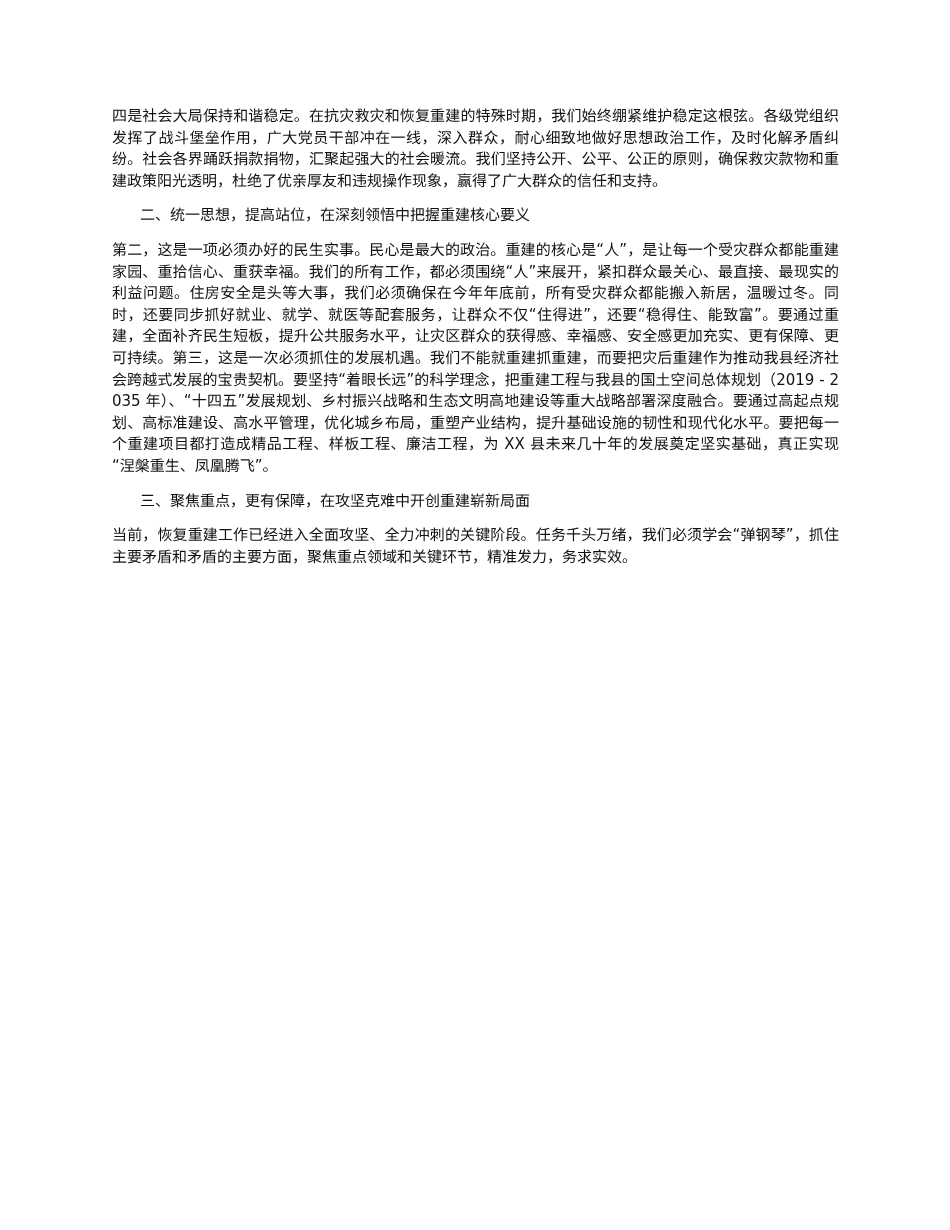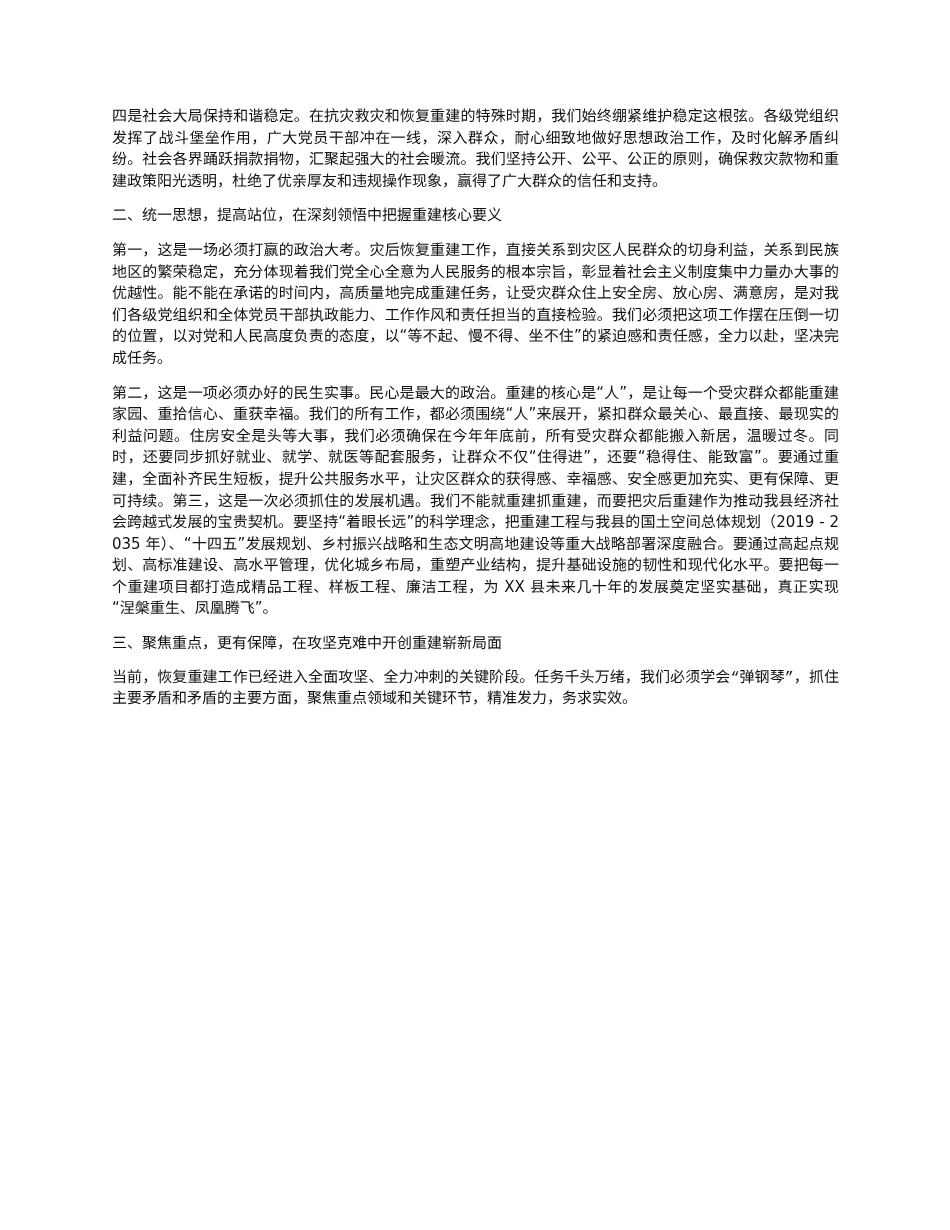--- a/index.html
+++ b/index.html
@@ -42,39 +42,38 @@
   .heading {
     margin: 0 0 13px 0;
     font-size: 15px;
     line-height: 21.6px;
     text-align: left;
     color: #111111;
     letter-spacing: 0px;
   }
   .para:last-child, .heading:last-child {
     margin-bottom: 15px;
-    font-family: Liberation Mono, monospace;
   }
   .spacer-before {
     margin-top: 9px;
+    margin-left: 28px;
   }
 </style>
 </head>
 <body>
 
 <div class="page">
   <div class="doc-body">
 
     <p class="para">四是社会大局保持和谐稳定。在抗灾救灾和恢复重建的特殊时期，我们始终绷紧维护稳定这根弦。各级党组织发挥了战斗堡垒作用，广大党员干部冲在一线，深入群众，耐心细致地做好思想政治工作，及时化解矛盾纠纷。社会各界踊跃捐款捐物，汇聚起强大的社会暖流。我们坚持公开、公平、公正的原则，确保救灾款物和重建政策阳光透明，杜绝了优亲厚友和违规操作现象，赢得了广大群众的信任和支持。</p>
 
 
     <p class="heading spacer-before">二、统一思想，提高站位，在深刻领悟中把握重建核心要义</p>
 
 
-    <p class="para">第一，这是一场必须打赢的政治大考。灾后恢复重建工作，直接关系到灾区人民群众的切身利益，关系到民族地区的繁荣稳定，充分体现着我们党全心全意为人民服务的根本宗旨，彰显着社会主义制度集中力量办大事的优越性。能不能在承诺的时间内，高质量地完成重建任务，让受灾群众住上安全房、放心房、满意房，是对我们各级党组织和全体党员干部执政能力、工作作风和责任担当的直接检验。我们必须把这项工作摆在压倒一切的位置，以对党和人民高度负责的态度，以“等不起、慢不得、坐不住”的紧迫感和责任感，全力以赴，坚决完成任务。</p>
 
     <p class="para">第二，这是一项必须办好的民生实事。民心是最大的政治。重建的核心是“人”，是让每一个受灾群众都能重建家园、重拾信心、重获幸福。我们的所有工作，都必须围绕“人”来展开，紧扣群众最关心、最直接、最现实的利益问题。住房安全是头等大事，我们必须确保在今年年底前，所有受灾群众都能搬入新居，温暖过冬。同时，还要同步抓好就业、就学、就医等配套服务，让群众不仅“住得进”，还要“稳得住、能致富”。要通过重建，全面补齐民生短板，提升公共服务水平，让灾区群众的获得感、幸福感、安全感更加充实、更有保障、更可持续。第三，这是一次必须抓住的发展机遇。我们不能就重建抓重建，而要把灾后重建作为推动我县经济社会跨越式发展的宝贵契机。要坚持“着眼长远”的科学理念，把重建工程与我县的国土空间总体规划（2019 - 2035 年）、“十四五”发展规划、乡村振兴战略和生态文明高地建设等重大战略部署深度融合。要通过高起点规划、高标准建设、高水平管理，优化城乡布局，重塑产业结构，提升基础设施的韧性和现代化水平。要把每一个重建项目都打造成精品工程、样板工程、廉洁工程，为 XX 县未来几十年的发展奠定坚实基础，真正实现“涅槃重生、凤凰腾飞”。</p>
 
     <p class="heading spacer-before">三、聚焦重点，更有保障，在攻坚克难中开创重建崭新局面</p>
 
     <p class="para">当前，恢复重建工作已经进入全面攻坚、全力冲刺的关键阶段。任务千头万绪，我们必须学会“弹钢琴”，抓住主要矛盾和矛盾的主要方面，聚焦重点领域和关键环节，精准发力，务求实效。</p>
 
   </div>
 </div>
 

